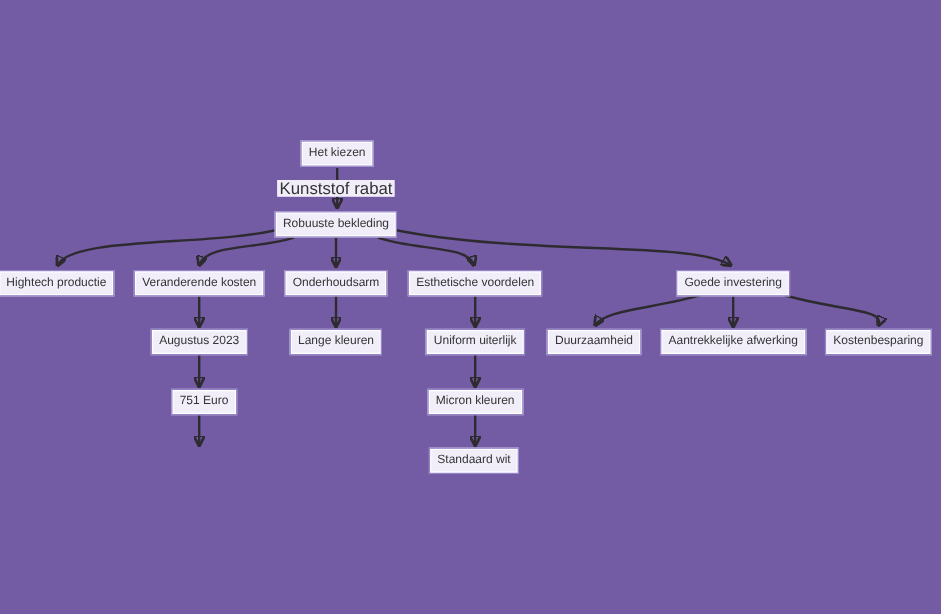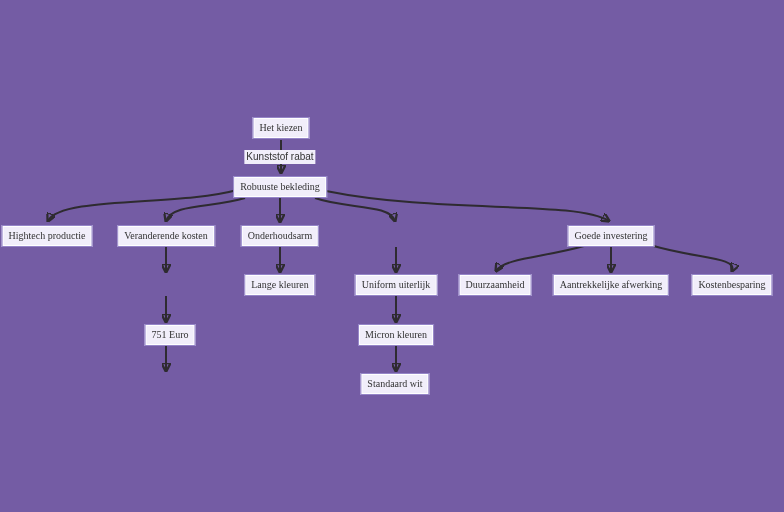--- a/index.html
+++ b/index.html
@@ -35,28 +35,27 @@
     background:var(--node_fill);
     border:1px solid var(--node_border);
     box-shadow:inset 0 0 0 1px #ffffff;
     color:var(--node_text);
     font-size:10px;
     line-height:10px;
     padding:5px 6px;
     white-space:nowrap;
     text-align:center;
     box-sizing:border-box;
-    font-family:Liberation Serif, serif;
   }
   .edge-label{
     position:absolute;
     transform:translate(-50%,-50%);
     background:var(--node_fill);
     color:var(--node_text);
-    font-size:10px;
+    font-size:14px;
     line-height:12px;
     padding:1px 2px;
     white-space:nowrap;
     z-index:2;
   }
 </style>
 </head>
 <body>
 
 <div class="canvas">
@@ -85,22 +84,24 @@
     <path d="M650,245 C697,259 738,257 732,271" marker-end="url(#arrow)"></path>
   </svg>
 
   <div class="node" style="left:281px;top:128px">Het kiezen</div>
   <div class="edge-label" style="left:280px;top:157px">Kunststof rabat</div>
   <div class="node" style="left:280px;top:187px">Robuuste bekleding</div>
 
   <div class="node" style="left:47px;top:236px">Hightech productie</div>
   <div class="node" style="left:280px;top:236px">Onderhoudsarm</div>
   <div class="node" style="left:166px;top:236px">Veranderende kosten</div>
+  <div class="node" style="left:396px;top:236px">Esthetische voordelen</div>
   <div class="node" style="left:611px;top:236px">Goede investering</div>
 
+  <div class="node" style="left:166px;top:285px">Augustus 2023</div>
   <div class="node" style="left:280px;top:285px">Lange kleuren</div>
   <div class="node" style="left:396px;top:285px">Uniform uiterlijk</div>
   <div class="node" style="left:495px;top:285px">Duurzaamheid</div>
   <div class="node" style="left:611px;top:285px">Aantrekkelijke afwerking</div>
   <div class="node" style="left:732px;top:285px">Kostenbesparing</div>
 
   <div class="node" style="left:170px;top:335px">751 Euro</div>
   <div class="node" style="left:396px;top:335px">Micron kleuren</div>
 
   <div class="node" style="left:395px;top:384px">Standaard wit</div>

